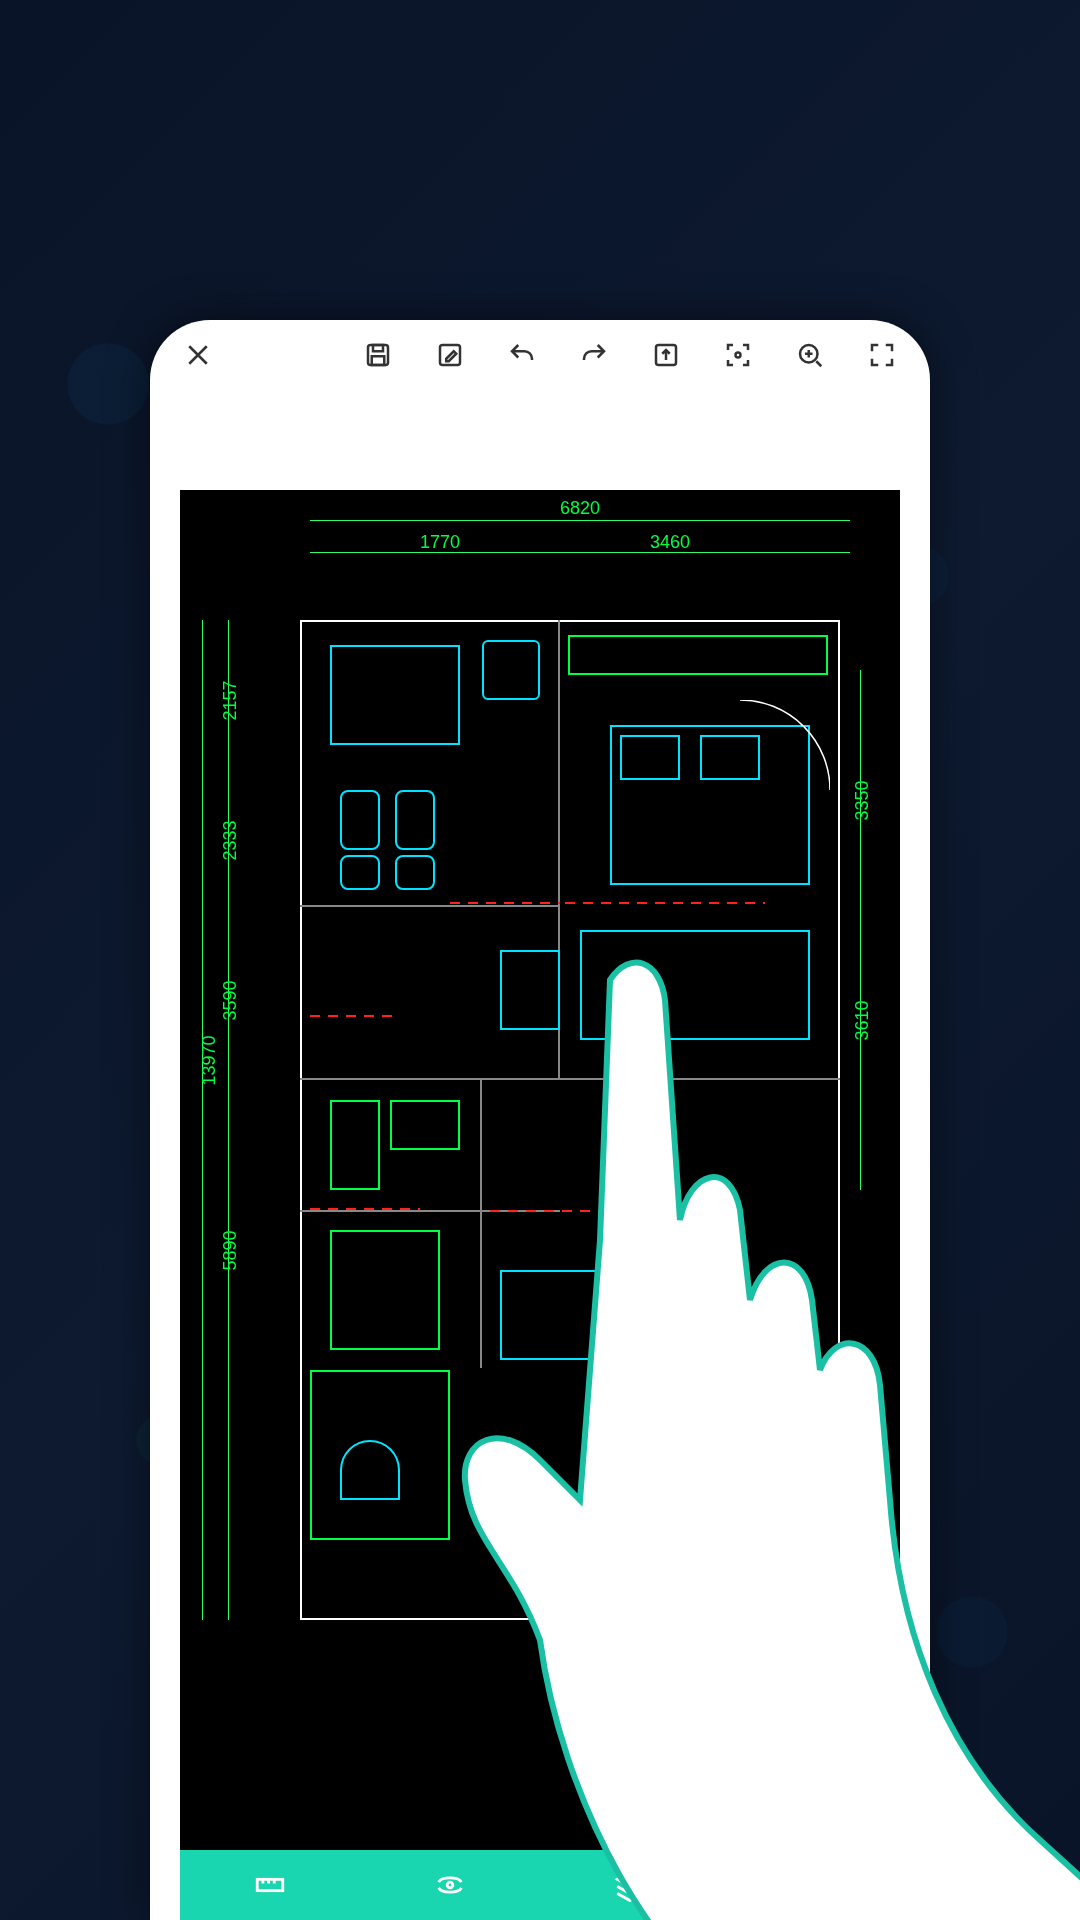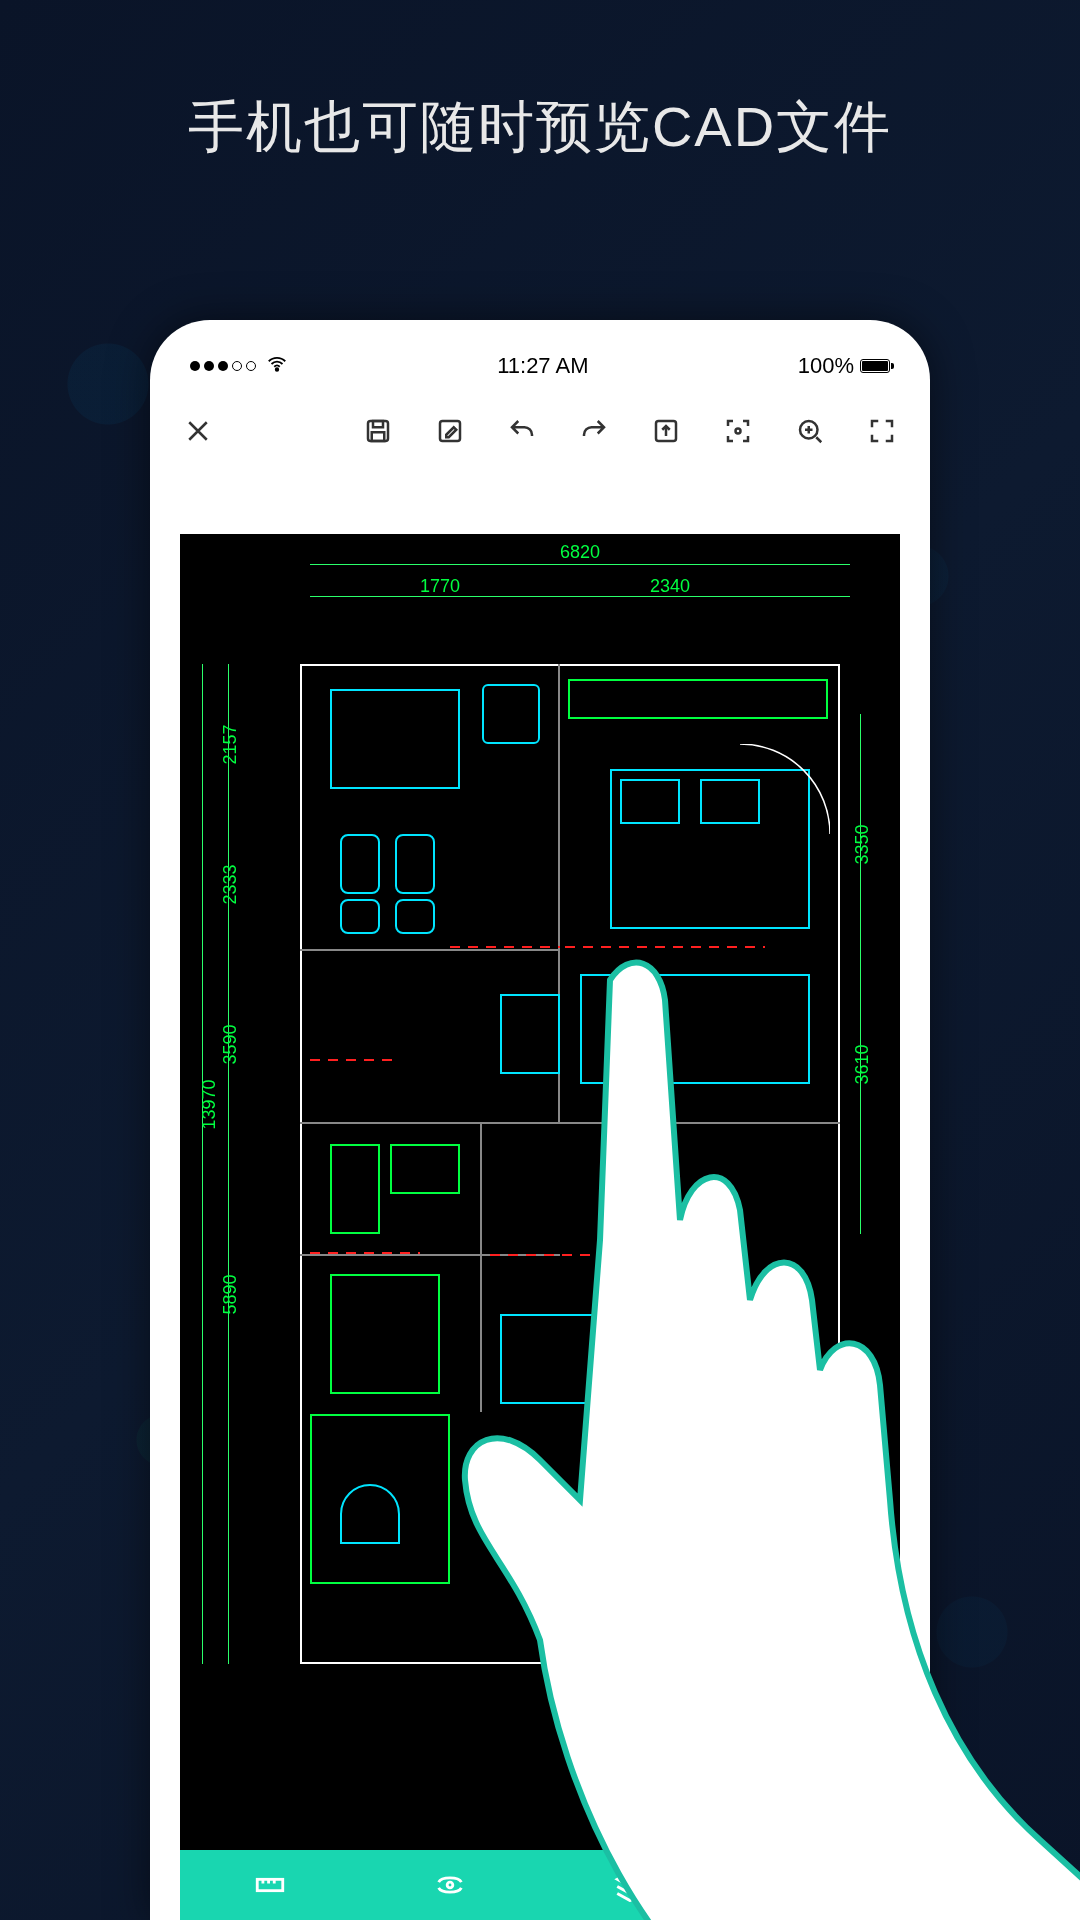--- a/index.html
+++ b/index.html
@@ -87,21 +87,20 @@
   width: 36px; height: 36px; display: flex; align-items: center; justify-content: center;
   color: #333;
 }
 .tb-icon svg { width: 30px; height: 30px; stroke: #333; stroke-width: 2; fill: none; }
 
 .canvas-area {
   position: absolute;
   left: 30px; right: 30px; top: 170px; bottom: 70px;
   background: #000;
   overflow: hidden;
-  margin-top: 44px;
 }
 
 .cad { position: absolute; inset: 0; }
 .dim-text { position: absolute; color: #00ff40; font-size: 18px; font-family: Arial; }
 .dim-line { position: absolute; background: #2aff6a; height: 1px; }
 .dim-line-v { position: absolute; background: #2aff6a; width: 1px; }
 .wall { position: absolute; border: 2px solid #fff; }
 .furn { position: absolute; border: 2px solid #00e5ff; }
 .furn-g { position: absolute; border: 2px solid #00ff40; }
 .redline { position: absolute; height: 2px; background: repeating-linear-gradient(90deg, #ff2020 0 10px, transparent 10px 18px); }
@@ -127,49 +126,24 @@
   pointer-events: none;
 }
 .hand svg { width: 100%; height: 100%; }
 </style>
 </head>
 <body>
 
 <div class="bg-pattern"></div>
 
 <div class="hero">
-  <div class="hero-sub">手机也可随时预览CAD文件</div>
 </div>
 
 <div class="phone">
 
-  <div class="statusbar">
-    <div class="sb-left">
-      <div class="dots">
-        <span class="dot"></span>
-          <span class="dot"></span>
-          <span class="dot"></span>
-        <span class="dot hollow"></span>
-          <span class="dot hollow"></span>
-      </div>
-      <span class="wifi">
-        <svg viewBox="0 0 24 24" width="22" height="22" fill="none" stroke="#000" stroke-width="2">
-            <path d="M3 9c5-5 13-5 18 0M6 12c3.5-3.5 8.5-3.5 12 0M9 15c1.8-1.8 4.2-1.8 6 0"></path>
-            <circle cx="12" cy="18" r="1.4" fill="#000"></circle>
-          </svg>
-      </span>
-    </div>
-    <div class="sb-center">11:27 AM</div>
-    <div class="sb-right">
-      <span>100%</span>
-      <span class="battery">
-          <span class="fill"></span>
-        </span>
-    </div>
-  </div>
 
   <div class="toolbar">
     <div class="tb-icon">
       <svg viewBox="0 0 24 24">
           <path d="M5 5l14 14M19 5L5 19"></path>
         </svg>
     </div>
     <div class="spacer"></div>
     <div class="tb-icon">
       <svg viewBox="0 0 24 24">
@@ -218,21 +192,21 @@
         </svg>
     </div>
   </div>
 
   <div class="canvas-area">
     <div class="cad">
 
       <div class="dim-text" style="left:380px; top:8px;">6820</div>
       <div class="dim-line" style="left:130px; top:30px; width:540px;"></div>
       <div class="dim-text" style="left:240px; top:42px;">1770</div>
-      <div class="dim-text" style="left:470px; top:42px;">2340</div>
+      <div class="dim-text" style="left:470px; top:42px;">3460</div>
       <div class="dim-line" style="left:130px; top:62px; width:540px;"></div>
 
       <div class="dim-line-v" style="left:22px; top:130px; height:1000px;"></div>
       <div class="dim-text" style="left:4px; top:560px; transform:rotate(-90deg);">13970</div>
       <div class="dim-line-v" style="left:48px; top:130px; height:1000px;"></div>
       <div class="dim-text" style="left:30px; top:200px; transform:rotate(-90deg);">2157</div>
       <div class="dim-text" style="left:30px; top:340px; transform:rotate(-90deg);">2333</div>
       <div class="dim-text" style="left:30px; top:500px; transform:rotate(-90deg);">3590</div>
       <div class="dim-text" style="left:30px; top:750px; transform:rotate(-90deg);">5890</div>
 

